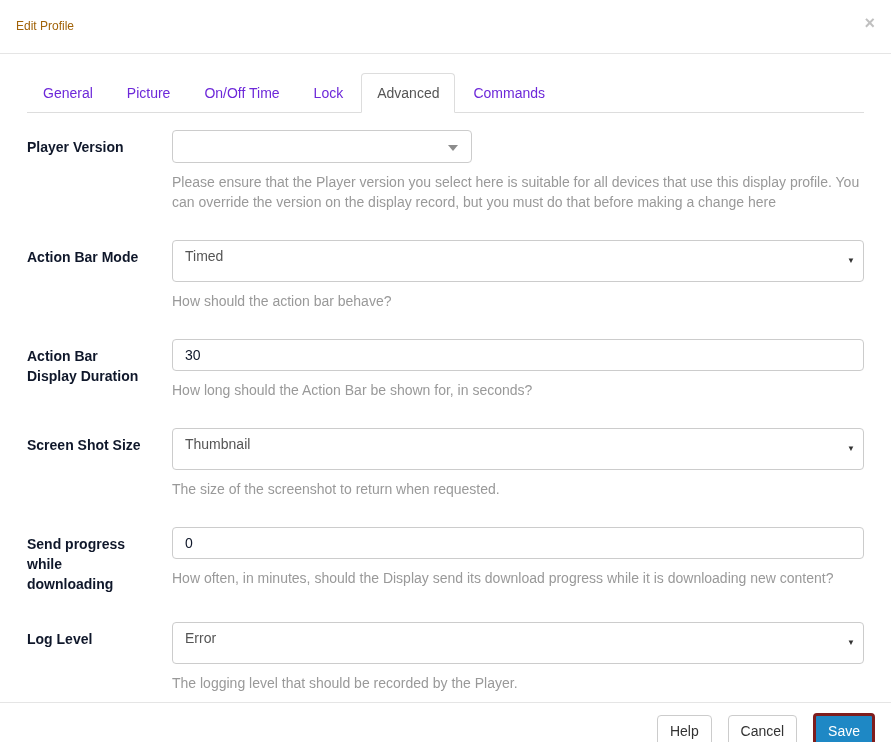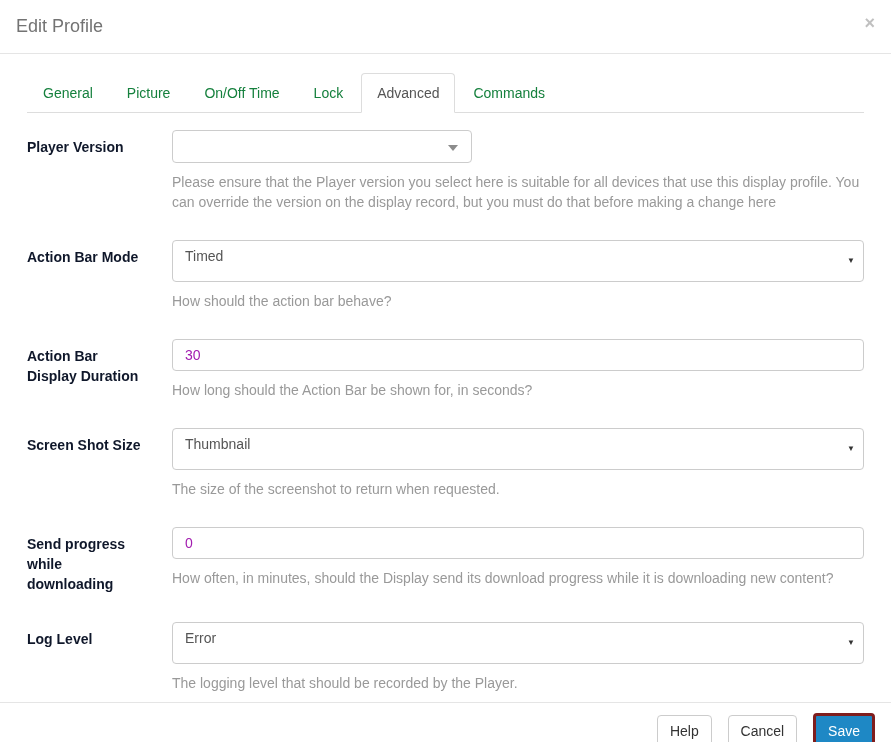--- a/index.html
+++ b/index.html
@@ -19,23 +19,23 @@
     overflow: hidden;
   }
   
   .modal-header {
     position: relative;
     padding: 15px 16px;
     border-bottom: 1px solid #e5e5e5;
     flex: 0 0 auto;
   }
   .modal-title {
-    font-size: 18px;
+    font-size: 12px;
     font-weight: 400;
-    color: #737373;
+    color: #a16207;
     line-height: 23px;
   }
   .close-btn {
     position: absolute;
     top: 12px;
     right: 12px;
     border: none;
     background: transparent;
     color: #c0c0c0;
     font-size: 18px;
@@ -52,21 +52,21 @@
   
   .nav-tabs {
     display: flex;
     border-bottom: 1px solid #ddd;
     list-style: none;
   }
   .nav-tabs .tab {
     padding: 10px 15px;
     margin-right: 2px;
     margin-bottom: -1px;
-    color: #15803d;
+    color: #6d28d9;
     cursor: pointer;
     line-height: 18px;
     border: 1px solid transparent;
     border-radius: 4px 4px 0 0;
     background: transparent;
     font-size: 14px;
   }
   .nav-tabs .tab.active {
     color: #555;
     background: #fff;
@@ -97,21 +97,21 @@
     line-height: 20px;
   }
   
   .text-input {
     display: block;
     width: 100%;
     height: 32px;
     padding: 6px 12px;
     font-size: 14px;
     font-family: "Liberation Sans", sans-serif;
-    color: #a21caf;
+    color: #0f172a;
     background: #fff;
     border: 1px solid #ccc;
     border-radius: 4px;
     outline: none;
   }
   .fake-select {
     position: relative;
     width: 100%;
     height: 42px;
     padding: 6px 12px;

